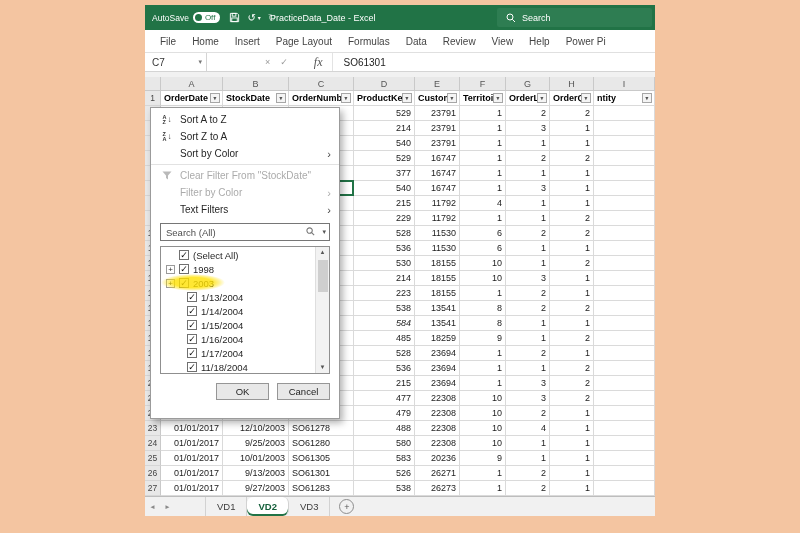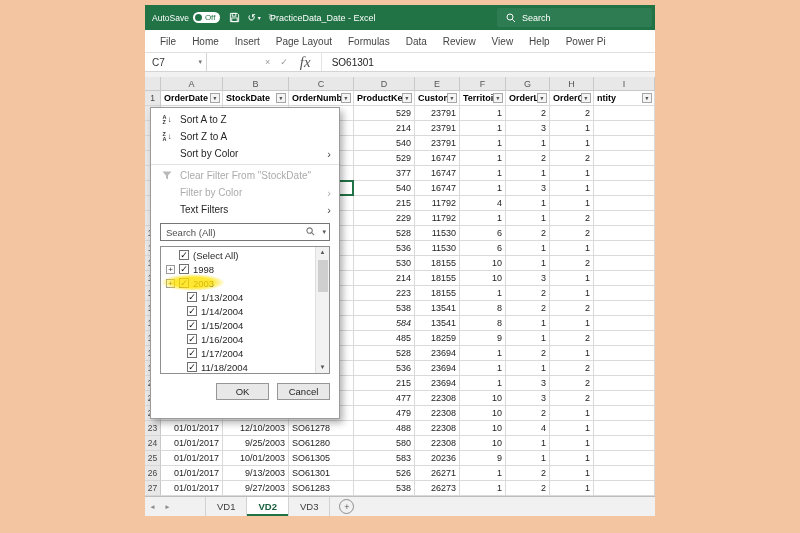--- a/index.html
+++ b/index.html
@@ -27,21 +27,21 @@
 
   
   .formulabar { height:20px; box-sizing:border-box; border-top:1px solid #e0e0e0; border-bottom:1px solid #d4d4d4;
                 display:flex; align-items:center; font-size:10px; color:#333; background:#fff; }
   .namebox { width:62px; height:100%; border-right:1px solid #d4d4d4; display:flex; align-items:center;
              padding-left:7px; box-sizing:border-box; }
   .nb-arrow { color:#777; font-size:7px; margin-left:auto; margin-right:4px; }
   .fb-ic { color:#9a9a9a; font-size:9px; }
   .fb-x { margin-left:58px; }
   .fb-ck { margin-left:10px; }
-  .fb-fx { font-style:italic; font-family:"Liberation Serif", serif; color:#555; margin-left:12px; font-size:15px; }
+  .fb-fx { font-style:italic; font-family:"Liberation Serif", serif; color:#555; margin-left:26px; font-size:12px; }
   .fb-val { border-left:1px solid #e3e3e3; margin-left:10px; padding-left:10px; height:100%;
             display:flex; align-items:center; color:#1c1c1c; }
   .fgap { height:5px; background:#f1f1f1; }
 
   
   .grid { position:absolute; left:0; top:72px; width:510px; background:#fff; }
   .collets { display:flex; height:14px; background:#e8e8e8; font-size:9px; color:#555; }
   .corner { width:16px; flex:none; border-right:1px solid #c9c9c9; border-bottom:1px solid #c9c9c9;
             box-sizing:border-box; background:#e8e8e8; }
   .collet { flex:none; border-right:1px solid #c9c9c9; border-bottom:1px solid #c9c9c9; box-sizing:border-box;
@@ -100,21 +100,21 @@
                   border:1px solid #969696; padding:0; color:#222; }
 
   
   .sheetbar { position:absolute; left:0; bottom:0; width:510px; height:20px; background:#f1f1f1;
               border-top:1px solid #bdbdbd; display:flex; align-items:stretch; box-sizing:border-box;
               font-size:9.5px;margin-top:40px; }
   .snav { width:15px; display:flex; align-items:center; justify-content:center; color:#8a8a8a; font-size:6.5px; }
   #stabs { display:flex; margin-left:30px; }
   .stab { padding:0 11px; display:flex; align-items:center; color:#3d3d3d; border-right:1px solid #d2d2d2; }
   .stab:first-child { border-left:1px solid #d2d2d2; }
-  .stab.active { background:#fff; color:#15603b; font-weight:bold; box-shadow:inset 0 -2px 0 #217346; }
+  .stab.active { background:#fff; color:#15603b; font-weight:bold; box-shadow:inset 0 -2px 0 #217346;border-radius:6px; }
   .addbtn { width:13px; height:13px; border:1px solid #8d8d8d; border-radius:50%; align-self:center;
             margin-left:9px; display:flex; align-items:center; justify-content:center; font-size:9px;
             color:#555; line-height:0; }
 </style>
 </head>
 <body>
 
 <div class="window">
 
   <div class="titlebar">

